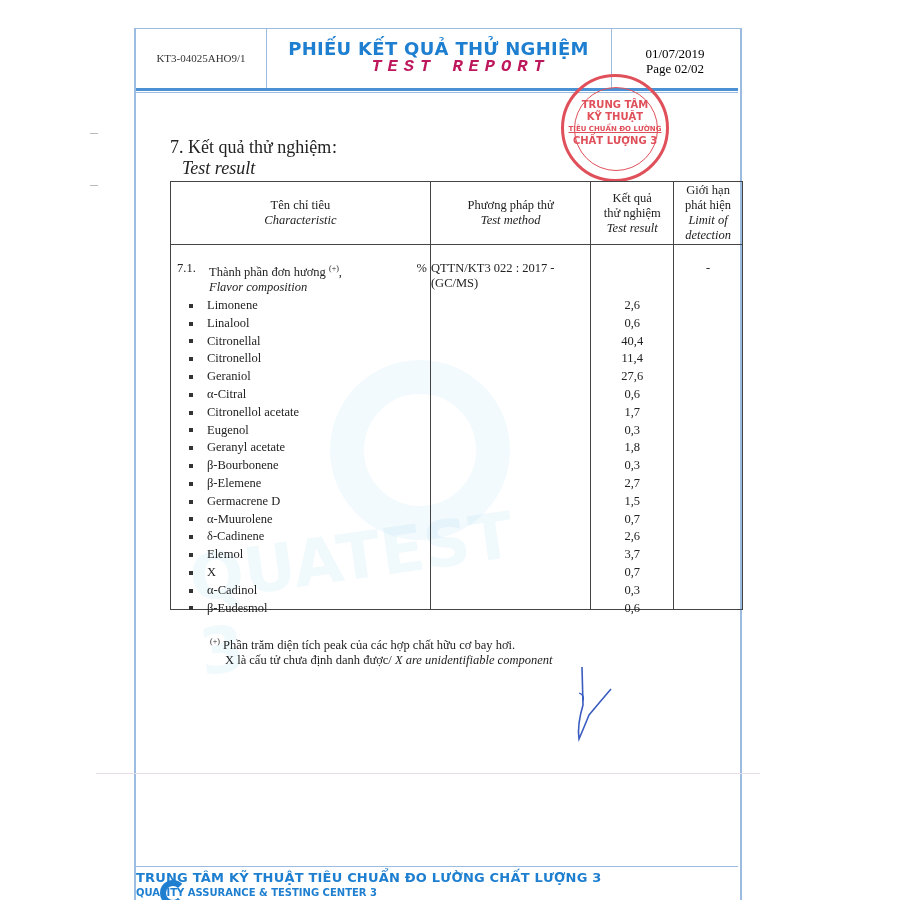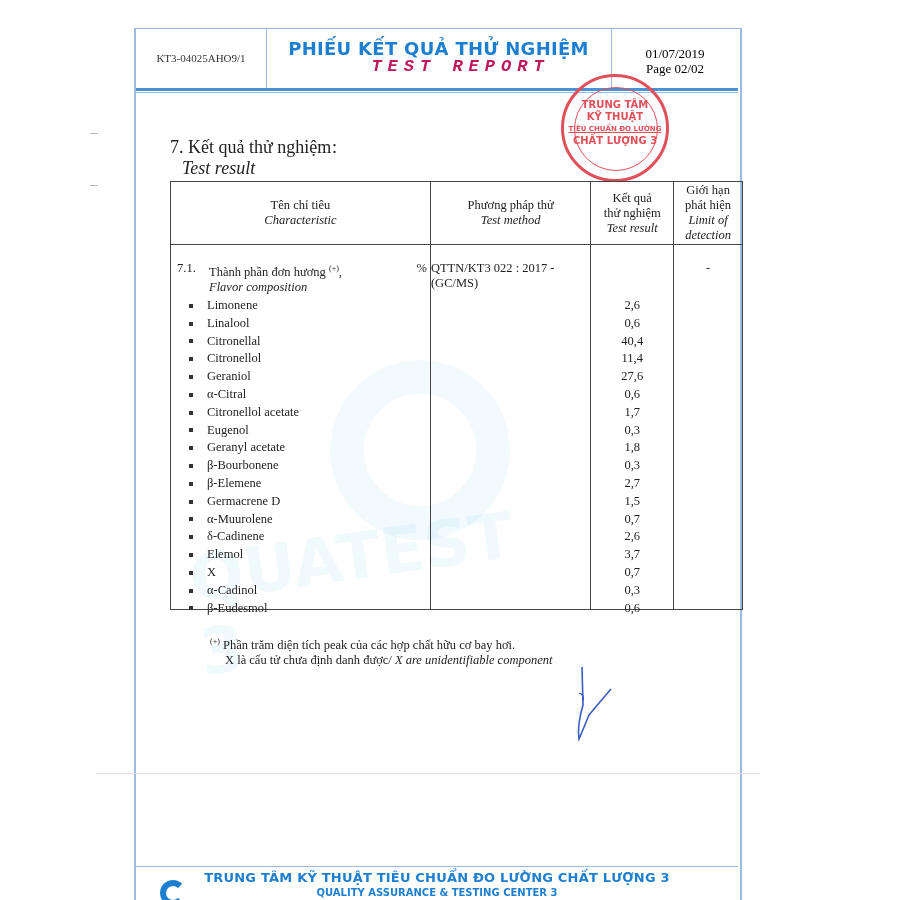--- a/index.html
+++ b/index.html
@@ -50,21 +50,21 @@
   .notes .h { font-weight:bold; text-decoration:underline; }
   .notes .h .it { font-weight:normal; }
   .notes .n1 { margin-left:38px; }
   .notes .n2 { margin-left:55px; font-style:italic; }
   .notes .n3 { margin-left:53px; }
   sup { font-size:8px; }
 
   .sig { position:absolute; left:565px; top:665px; width:50px; height:80px; }
   .sep { position:absolute; left:96px; top:773px; width:664px; height:1px; background:#e6dde8; }
   .foot-line { position:absolute; left:136px; top:866px; width:602px; height:1px; background:#9bbbe0; }
-  .foot { position:absolute; left:136px; top:870px; width:602px; text-align:center;
+  .foot { position:absolute; left:136px; top:870px; width:602px; text-align:left;
           font-family:"DejaVu Sans", sans-serif; font-weight:bold; color:#1e7fd0; }
   .foot .vn { font-size:13px; letter-spacing:0.2px; }
   .foot .en { font-size:10px; margin-top:2px; }
   .logo { position:absolute; left:160px; top:880px; width:26px; height:26px; border-radius:50%;
           border:6px solid #1e7fd0; box-sizing:border-box; border-right-color:transparent; }
   .watermark { position:absolute; left:300px; top:360px; width:320px; height:240px; opacity:0.06;
                font-family:"DejaVu Sans", sans-serif; font-weight:bold; color:#1a9fd0; font-size:64px;
                transform:rotate(-8deg); }
   .wm-circle { position:absolute; left:330px; top:360px; width:180px; height:180px; border-radius:50%;
                border:34px solid #1a9fd0; opacity:0.05; box-sizing:border-box; }

